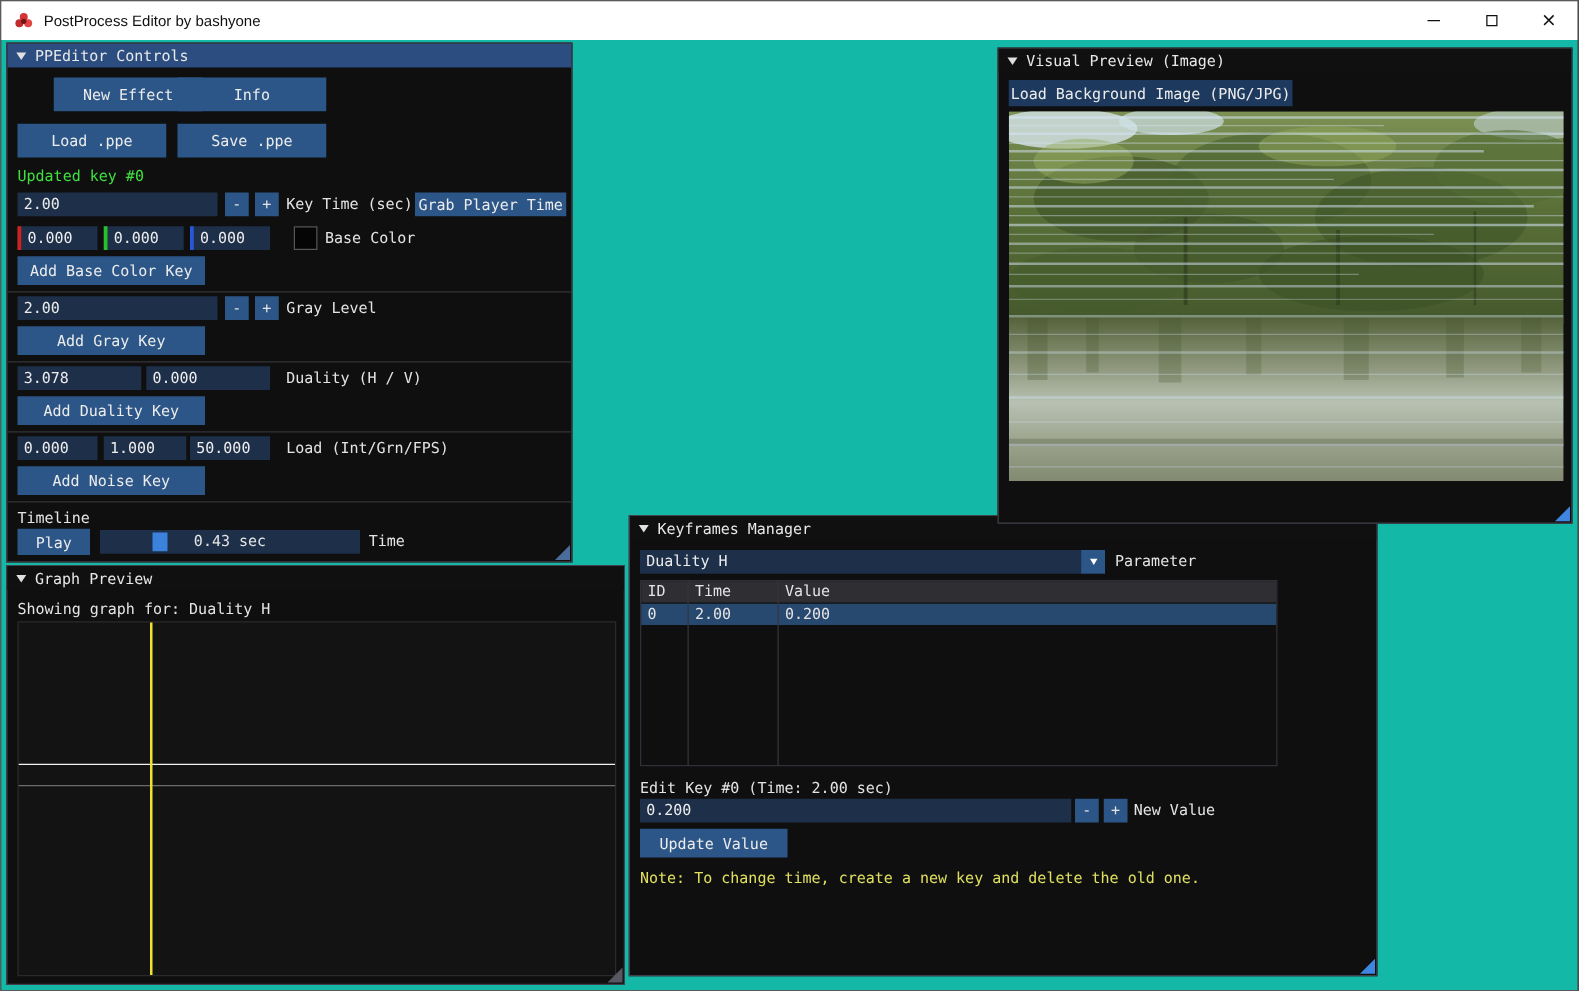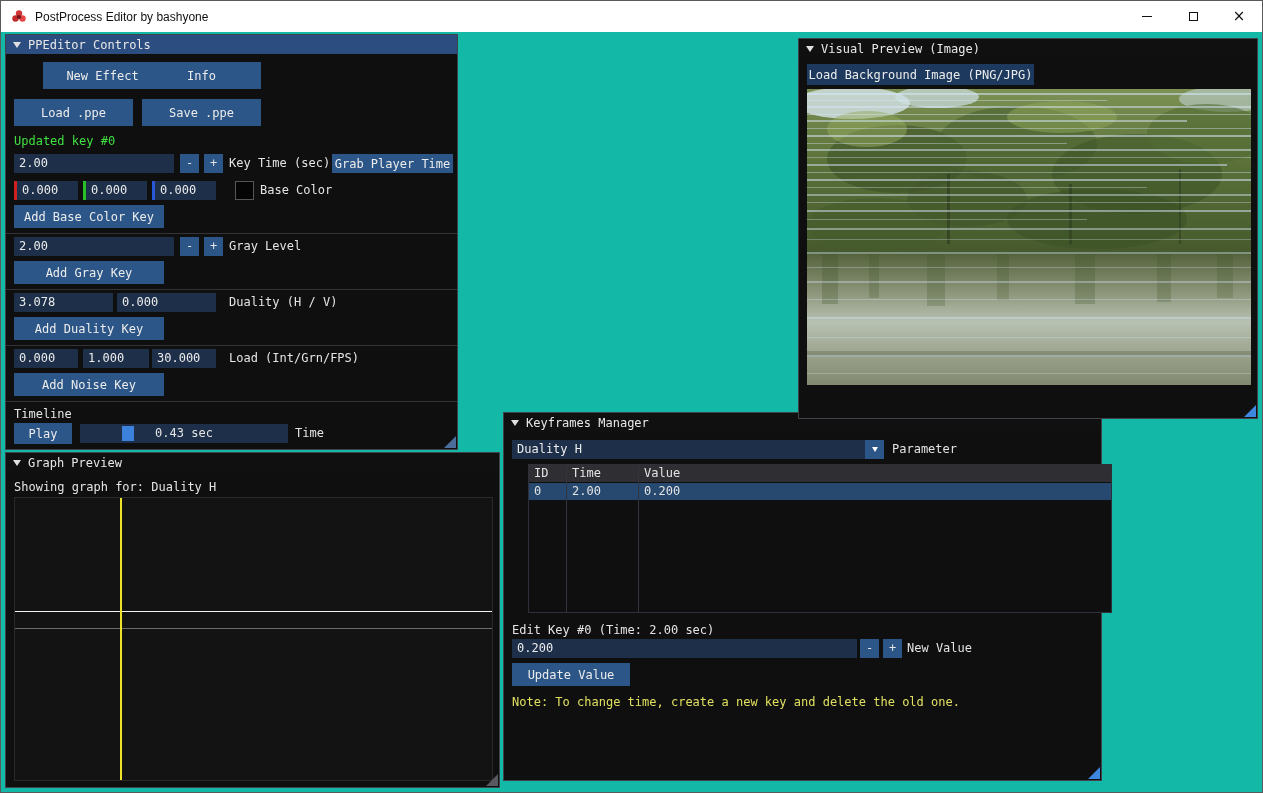--- a/index.html
+++ b/index.html
@@ -131,21 +131,21 @@
 
       <div class="frame" style="left:8px;top:258px;width:99px;">3.078</div>
       <div class="frame" style="left:111px;top:258px;width:99px;">0.000</div>
       <div class="lbl" style="left:223px;top:258px;">Duality (H / V)</div>
       <div class="btn" style="left:8px;top:282px;width:150px;height:23px;">Add Duality Key</div>
 
       <div class="sep" style="top:310px;"></div>
 
       <div class="frame" style="left:8px;top:314px;width:64px;">0.000</div>
       <div class="frame" style="left:77px;top:314px;width:66px;">1.000</div>
-      <div class="frame" style="left:146px;top:314px;width:64px;">30.000</div>
+      <div class="frame" style="left:146px;top:314px;width:64px;">50.000</div>
       <div class="lbl" style="left:223px;top:314px;">Load (Int/Grn/FPS)</div>
       <div class="btn" style="left:8px;top:338px;width:150px;height:23px;">Add Noise Key</div>
 
       <div class="sep" style="top:366px;"></div>
 
       <div class="lbl" style="left:8px;top:370px;">Timeline</div>
       <div class="btn" style="left:8px;top:388px;width:58px;height:21px;">Play</div>
       <div class="slider" style="left:74px;top:389px;width:208px;">
         <div class="grab" style="left:42px;"></div>
         <div class="sval">0.43 sec</div>
@@ -176,21 +176,21 @@
       </div>
 
       <div class="frame" style="left:8px;top:27px;width:372px;">
         <span>Duality H</span>
         <div class="combo-arrow">
           <span class="tri small"></span>
         </div>
       </div>
       <div class="lbl" style="left:388px;top:27px;">Parameter</div>
 
-      <div class="kf-table" style="left:8px;top:51px;width:584px;height:149px;margin-left:16px;">
+      <div class="kf-table" style="left:8px;top:51px;width:510px;height:149px;">
         <div class="kf-head">
           <div class="cell" style="left:5px;">ID</div>
           <div class="cell" style="left:43px;">Time</div>
           <div class="cell" style="left:115px;">Value</div>
         </div>
         <div class="kf-row" style="top:18px;">
           <div class="cell" style="left:5px;">0</div>
           <div class="cell" style="left:43px;">2.00</div>
           <div class="cell" style="left:115px;">0.200</div>
         </div>

